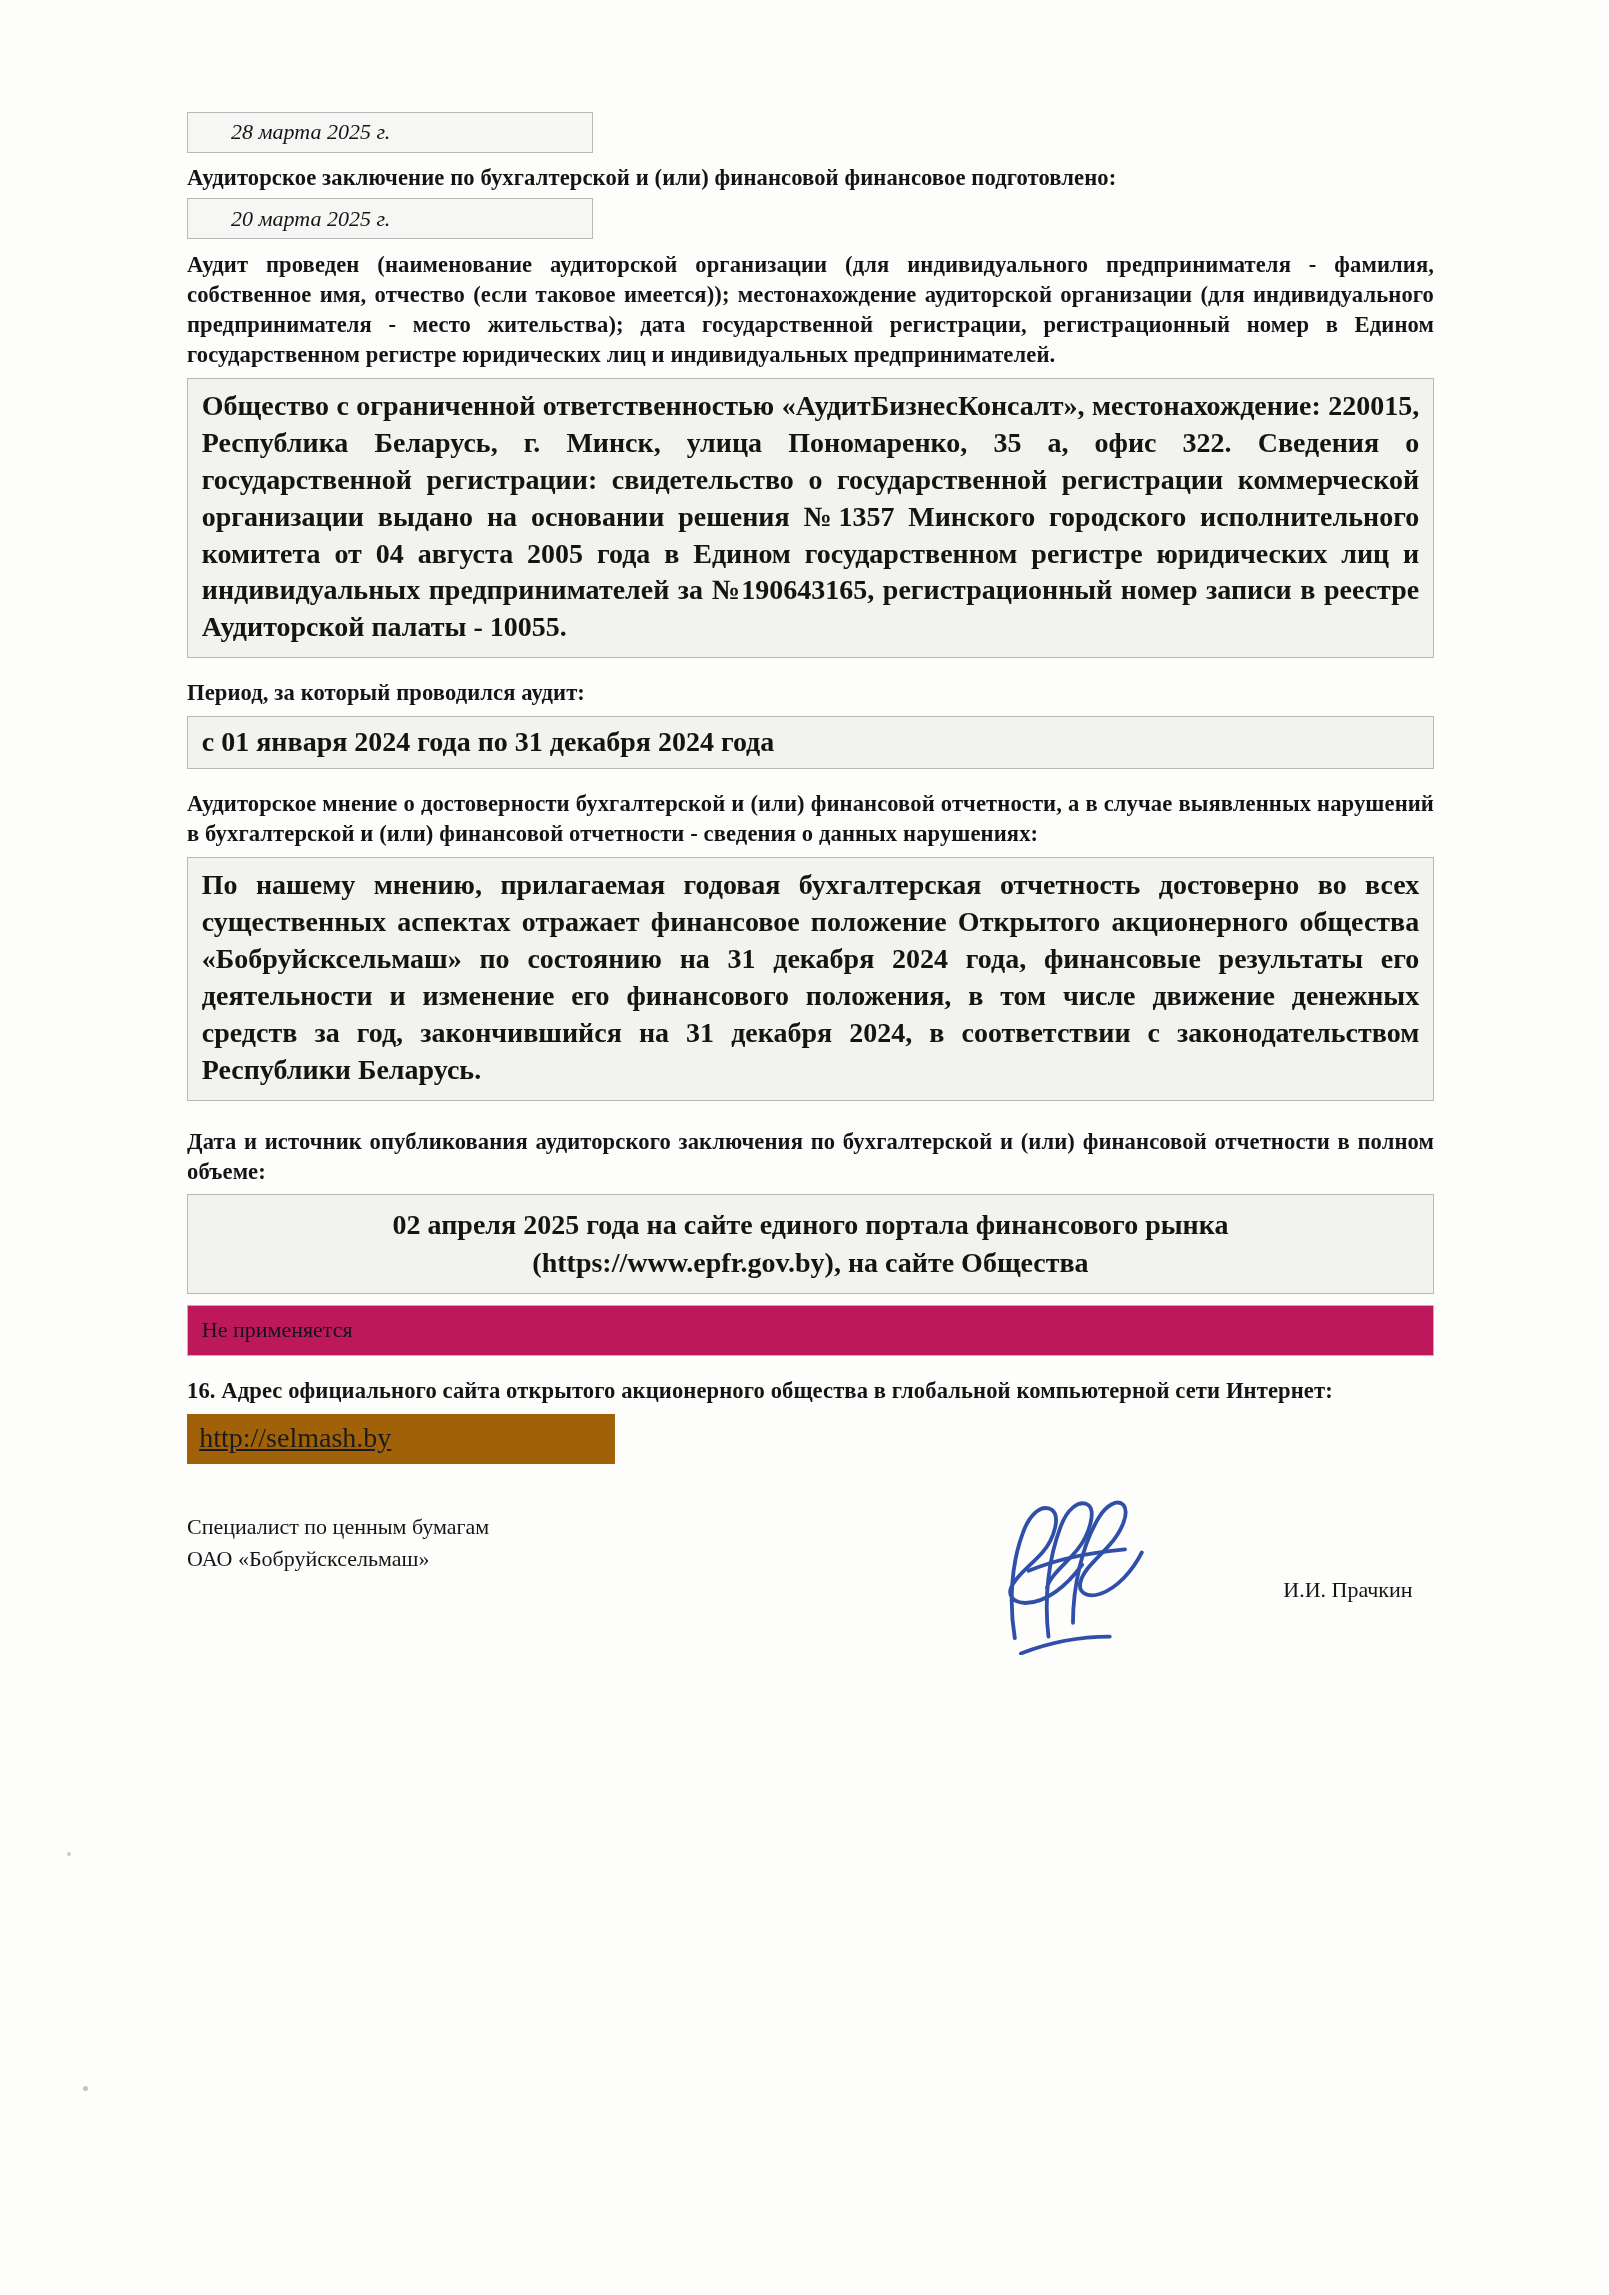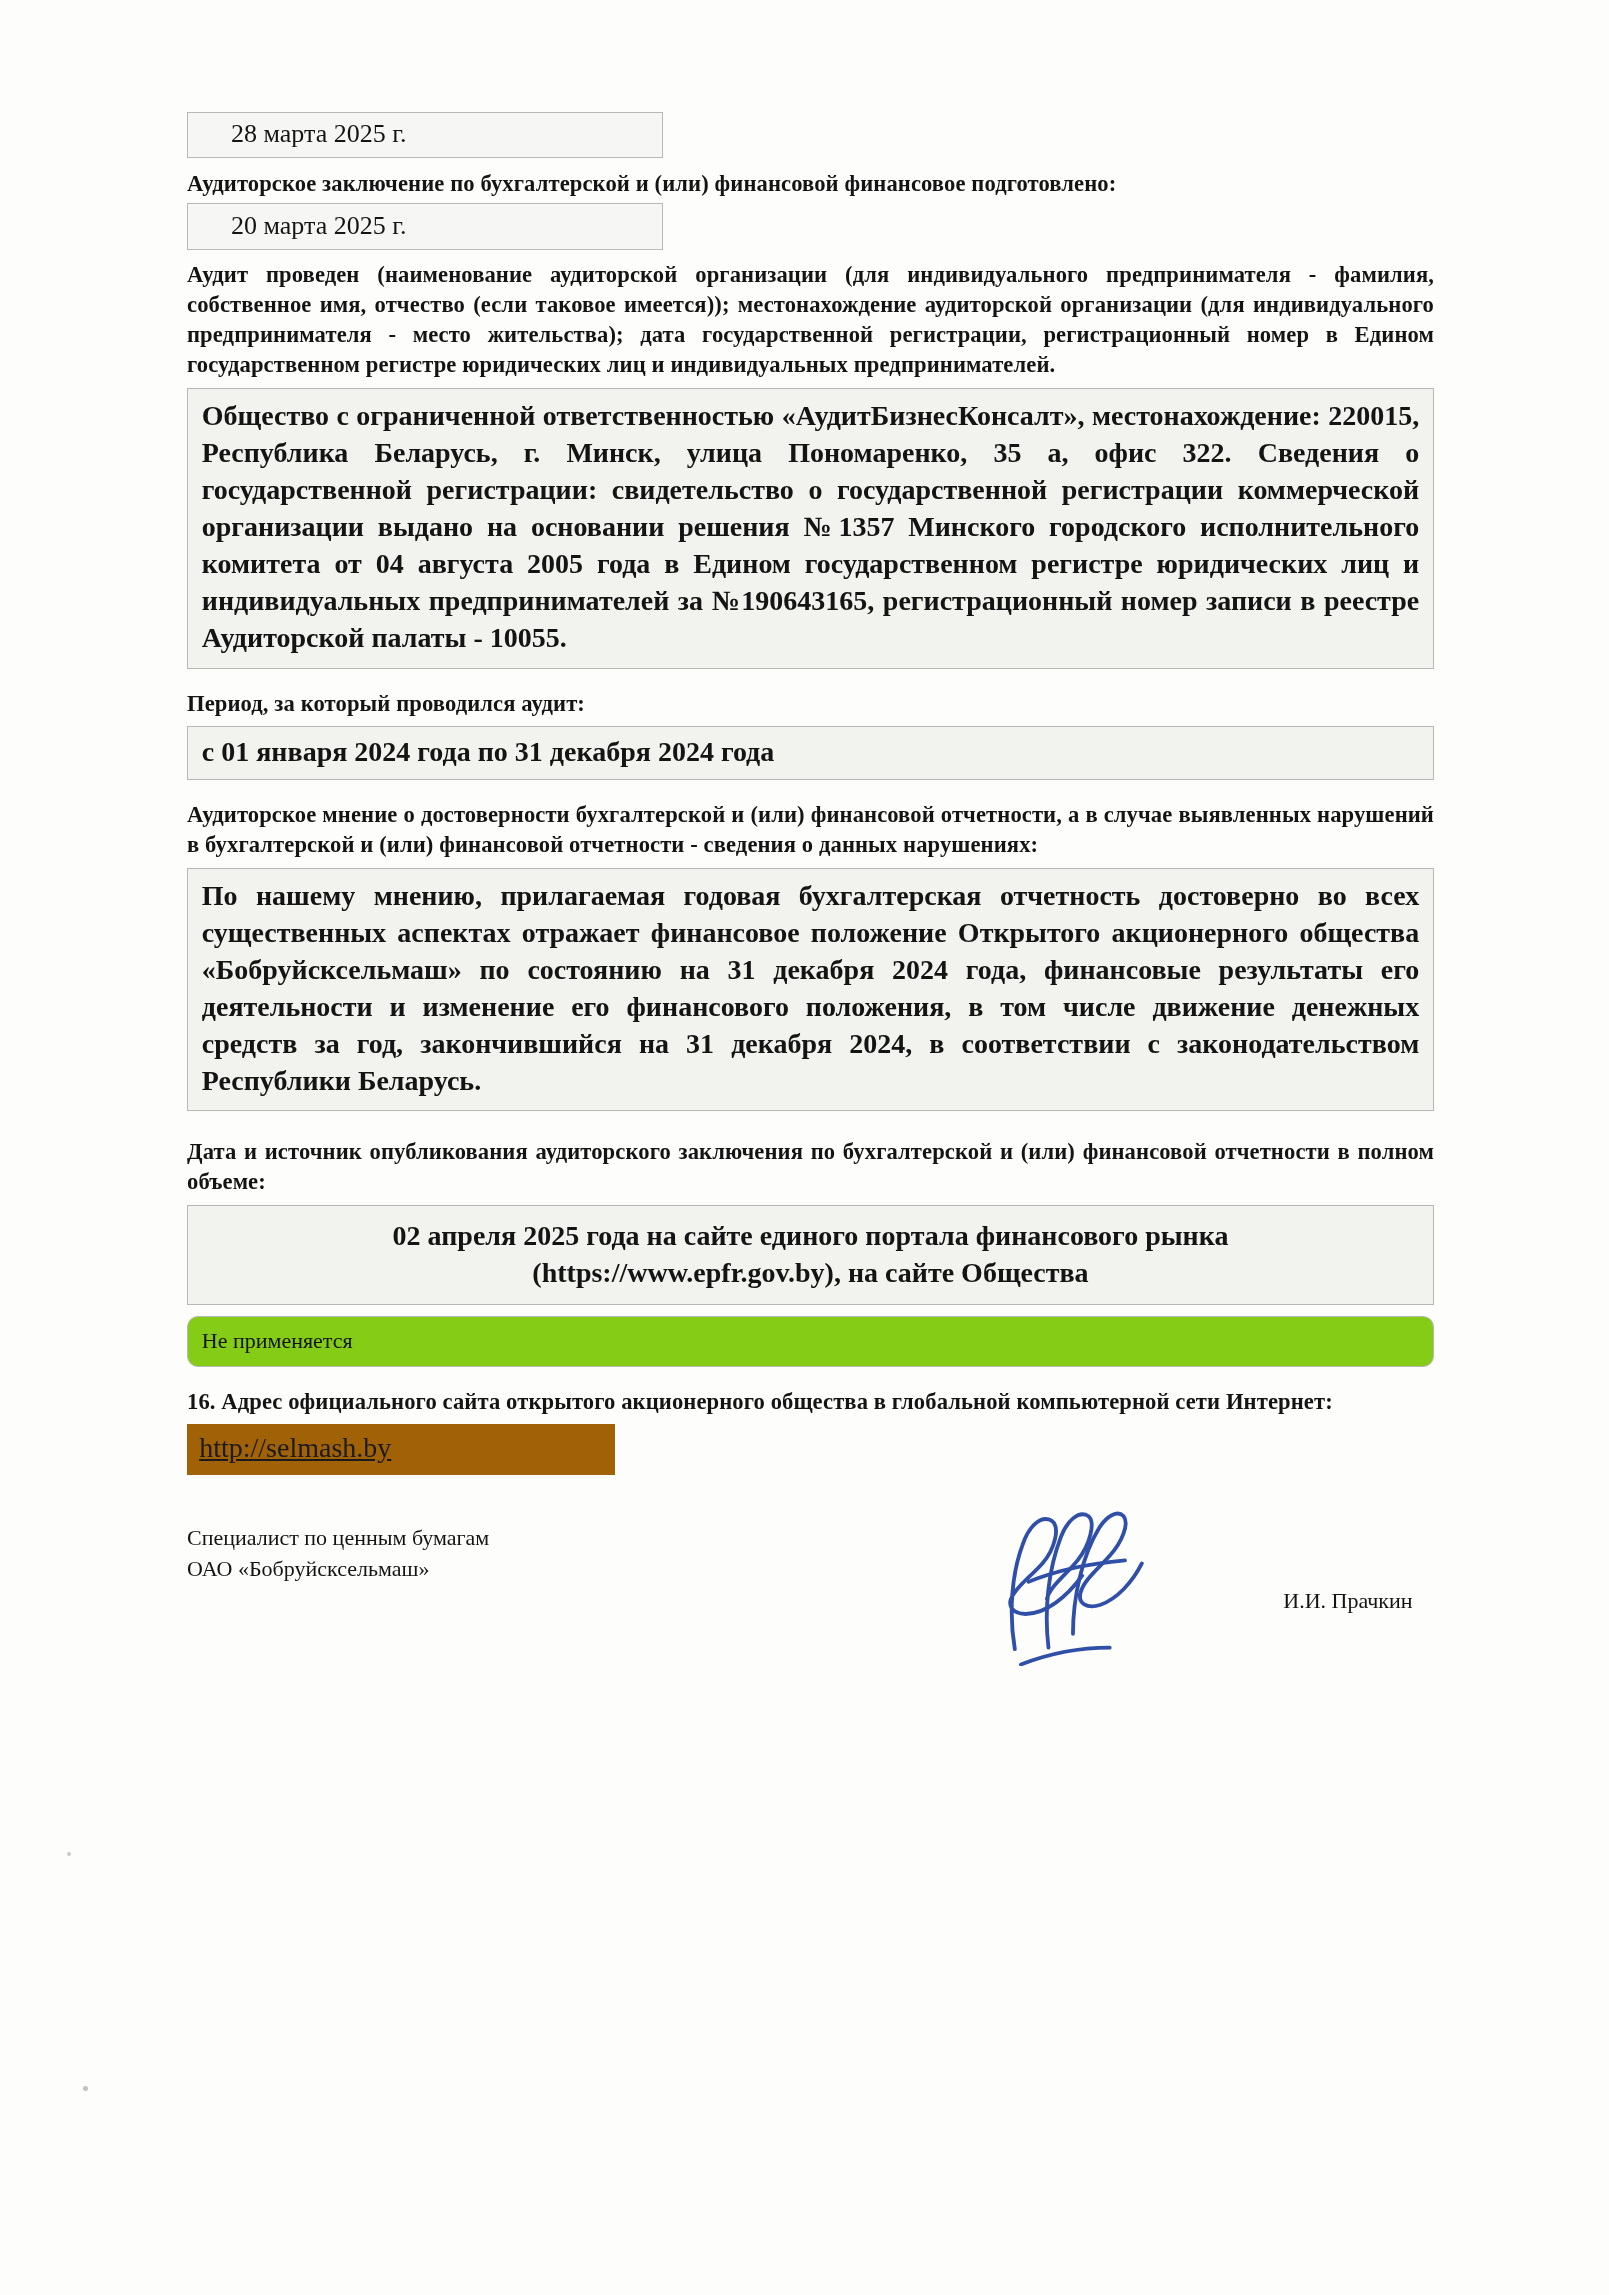--- a/index.html
+++ b/index.html
@@ -46,25 +46,26 @@
     border: 0.8px solid #b8b8b8;
     background: #f2f2ef;
     box-sizing: border-box;
     margin: 4.6px 0 10.7px 0;
     padding: 6.1px 12.2px;
     font-size: 28px;
     line-height: 1.32;
     text-align: justify;
   }
   .field.small {
-    width: 476px;
+    width: 406px;
     padding: 4.6px 10.7px 5.4px 43px;
     font-weight: normal;
-    font-size: 26px;
+    font-size: 22px;
     background: #f6f6f4;
+    font-style: italic;
   }
   .field.block {
     width: 100%;
     padding: 9.2px 13.8px 10.7px 13.8px;
     font-weight: bold;
   }
   .field.one-line {
     width: 100%;
     padding: 6.9px 13.8px 7.7px 13.8px;
     font-weight: bold;
@@ -72,23 +73,22 @@
   .field.centered {
     text-align: center;
     font-weight: bold;
     padding: 10.7px 13.8px 12.2px 13.8px;
     line-height: 1.34;
   }
   .field.plain {
     width: 100%;
     font-weight: normal;
     padding: 9.2px 13.8px 10.7px 13.8px;
-    background: #84cc16;
+    background: #be185d;
     font-size: 22px;
-    border-radius: 11px;
   }
   .field.link-box {
     width: 428px;
     background: #a16207;
     border: none;
     padding: 6.1px 12.2px 7.7px 12.2px;
     font-weight: normal;
     margin-top: 7.7px;
   }
   .link-text {

